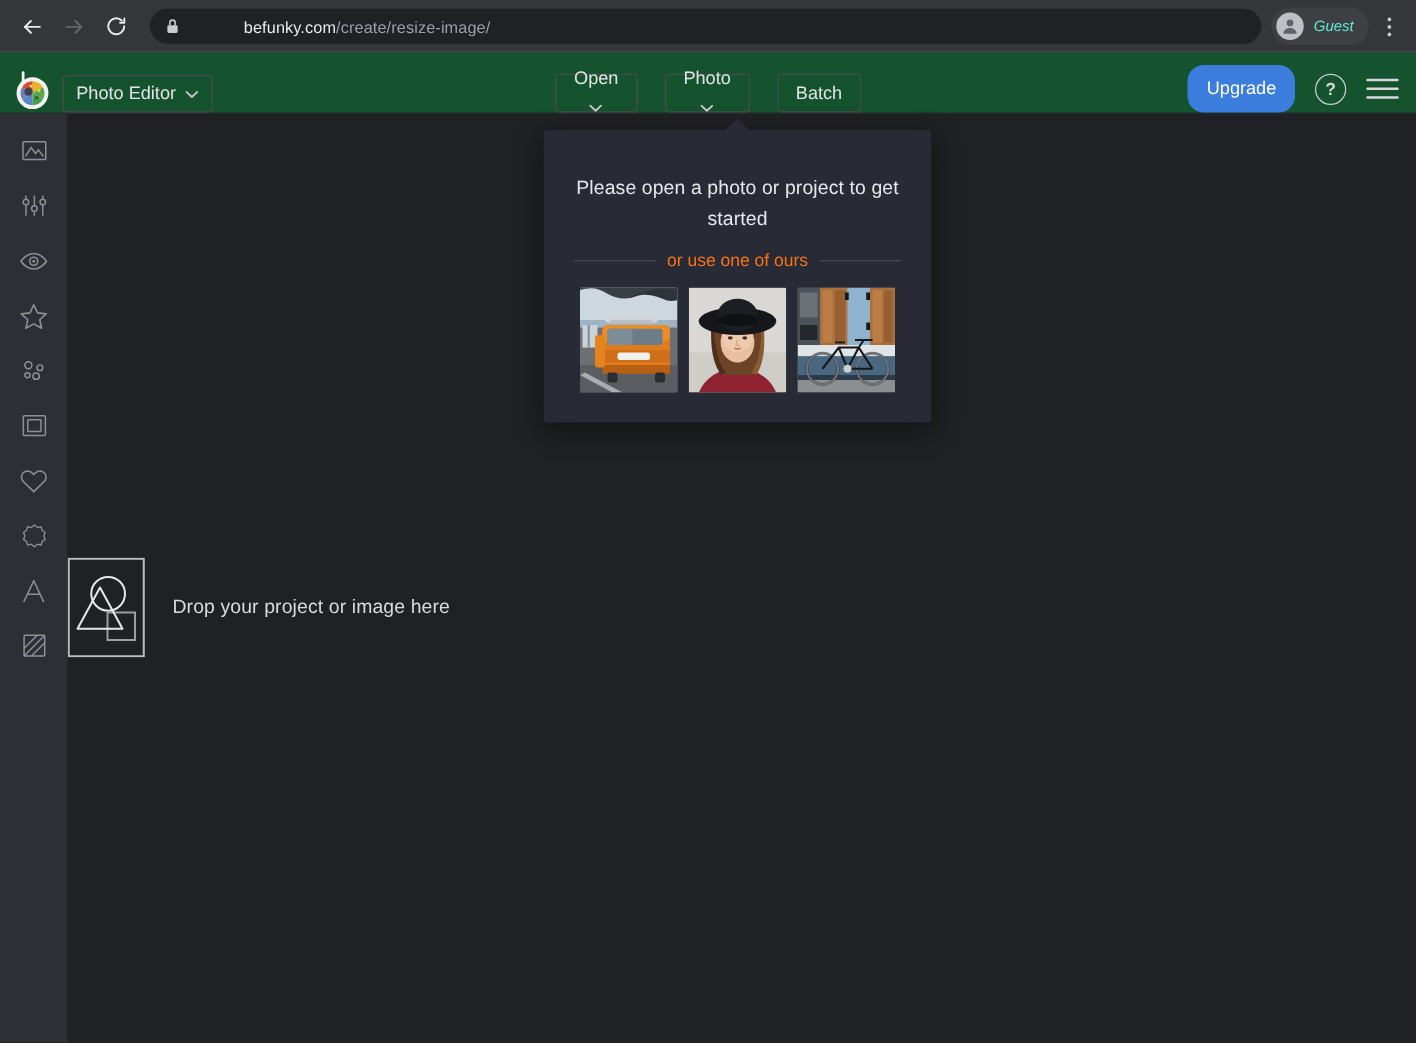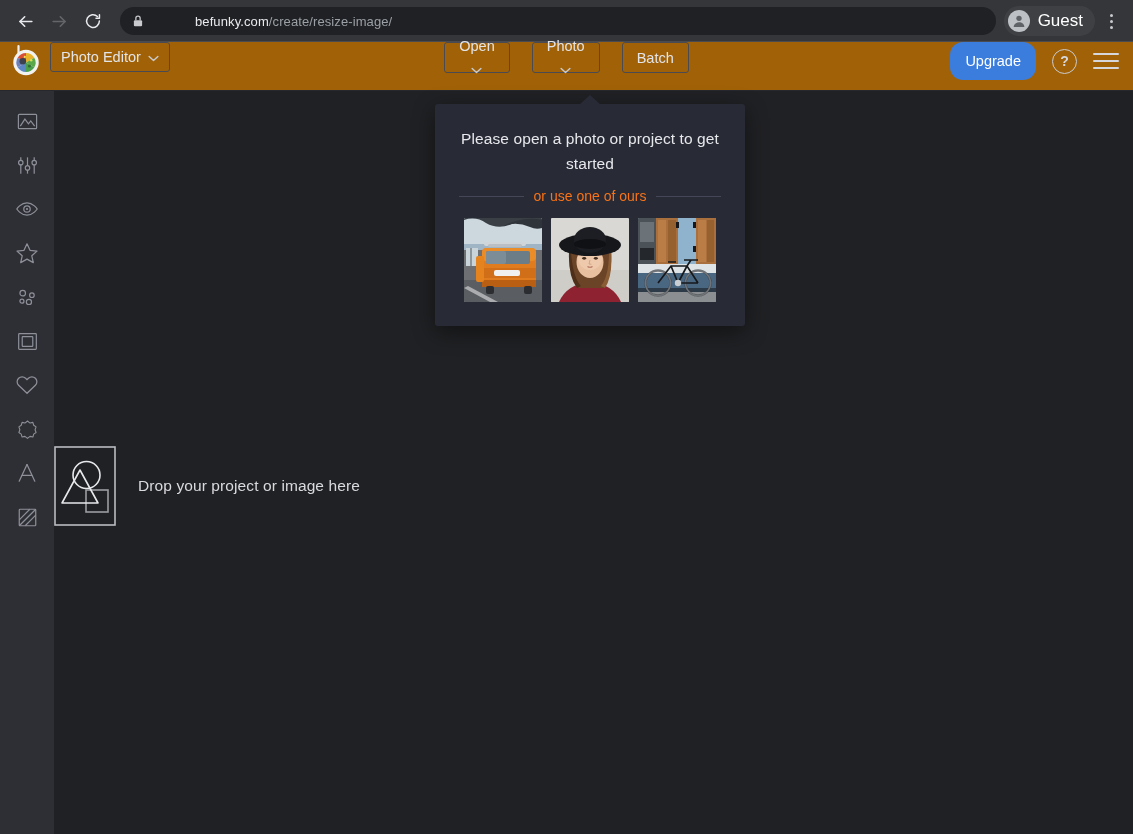--- a/index.html
+++ b/index.html
@@ -61,35 +61,35 @@
     padding: 0 12px 0 4px;
     flex: 0 0 auto;
     margin-right: 2px;
   }
   #profile-chip .avatar {
     width: 22px; height: 22px; border-radius: 50%;
     background: #bdc1c6;
     display: flex; align-items: center; justify-content: center;
     margin-right: 8px;
   }
-  #profile-name { font-size: 17px; color: #ffffff; }
+  #profile-name { font-size: 12px; color: #5eead4; font-style: italic; }
 
   #kebab-menu {
     width: 28px; height: 30px;
     display: flex; flex-direction: column; align-items: center; justify-content: center;
     gap: 3px; flex: 0 0 auto;
   }
   #kebab-menu i { width: 3px; height: 3px; border-radius: 50%; background: #c8cace; display: block; }
 
   
   #app-header {
     position: relative;
     width: 1133px; height: 49px;
-    background: #a16207;
-    display: flex; align-items: flex-start;
+    background: #14532d;
+    display: flex; align-items: flex-end;
     padding: 0 14px 0 8px;
     border-bottom: 1px solid #27282d;
   }
   #logo { width: 36px; height: 36px; position: relative; flex: 0 0 auto; margin-right: 6px; }
   #app-switcher {
     height: 30px;
     border: 1px solid #4a4b52;
     border-radius: 3px;
     display: flex; align-items: center;
     padding: 0 10px;
@@ -165,21 +165,21 @@
   }
 
   
   #open-popup {
     position: absolute;
     left: 381px; top: 13px;
     width: 310px;
     background: #282a36;
     border-radius: 3px;
     box-shadow: 0 6px 22px rgba(0,0,0,.45);
-    padding: 22px 24px 24px;
+    padding: 34px 24px 24px;
   }
   #open-popup::before {
     content: "";
     position: absolute; top: -9px; left: 145px;
     width: 0; height: 0;
     border-left: 10px solid transparent;
     border-right: 10px solid transparent;
     border-bottom: 9px solid #282a36;
   }
   #popup-title {

